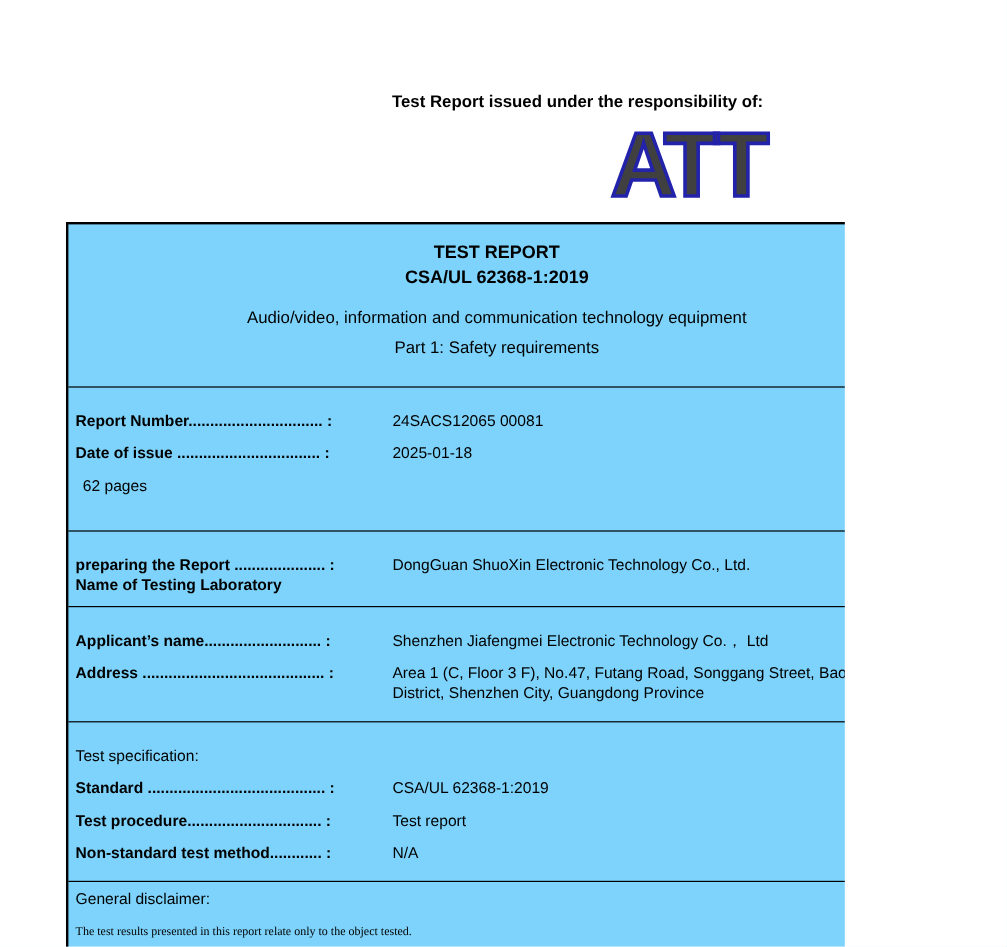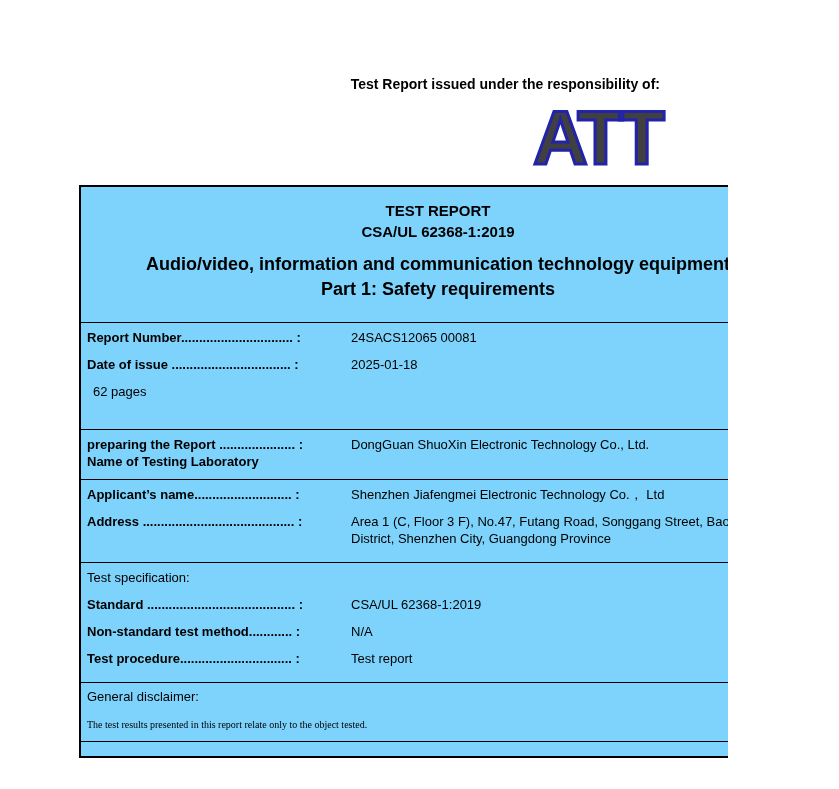--- a/index.html
+++ b/index.html
@@ -4,21 +4,20 @@
 <style>
   html, body { margin: 0; padding: 0; background: #ffffff; }
   .page {
     position: relative;
     width: 704px;
     height: 789px;
     background: #ffffff;
     font-family: "Liberation Sans", sans-serif;
     color: #000;
     overflow: hidden;
-    margin-left: 24px;
   }
   .responsibility {
     position: absolute;
     top: 76px;
     right: 68px;
     font-size: 14px;
     font-weight: bold;
     white-space: nowrap;
   }
   .logo {
@@ -48,27 +47,27 @@
   .title-section {
     text-align: center;
     padding: 13px 10px 20px 10px;
   }
   .title-line {
     font-size: 15px;
     font-weight: bold;
     line-height: 21px;
   }
   .subtitle-line {
-    font-size: 18px;
-    font-weight: bold;
+    font-size: 14px;
+    font-weight: normal;
     line-height: 25px;
   }
   .title-gap { height: 10px; }
 
-  .fields-section { padding: 1px 0 4px 0; }
+  .fields-section { padding: 14px 0 4px 0; }
   .row {
     display: flex;
     align-items: flex-start;
     padding: 5px 8px 5px 6px;
   }
   .row .label {
     width: 258px;
     flex: 0 0 258px;
     font-size: 13px;
     font-weight: bold;
@@ -153,26 +152,26 @@
       </div>
     </div>
 
     <div class="section fields-section pad-bottom-md">
       <div class="section-header">Test specification:</div>
       <div class="row">
         <div class="label">Standard ......................................... :</div>
         <div class="value">CSA/UL 62368-1:2019</div>
       </div>
       <div class="row">
+        <div class="label">Test procedure............................... :</div>
+        <div class="value">Test report</div>
+      </div>
+      <div class="row">
         <div class="label">Non-standard test method............ :</div>
         <div class="value">N/A</div>
-      </div>
-      <div class="row">
-        <div class="label">Test procedure............................... :</div>
-        <div class="value">Test report</div>
       </div>
     </div>
 
     <div class="section">
       <div class="section-header">General disclaimer:</div>
       <div class="disclaimer-text">The test results presented in this report relate only to the object tested.</div>
     </div>
 
     <div class="section bottom-strip"></div>
 

